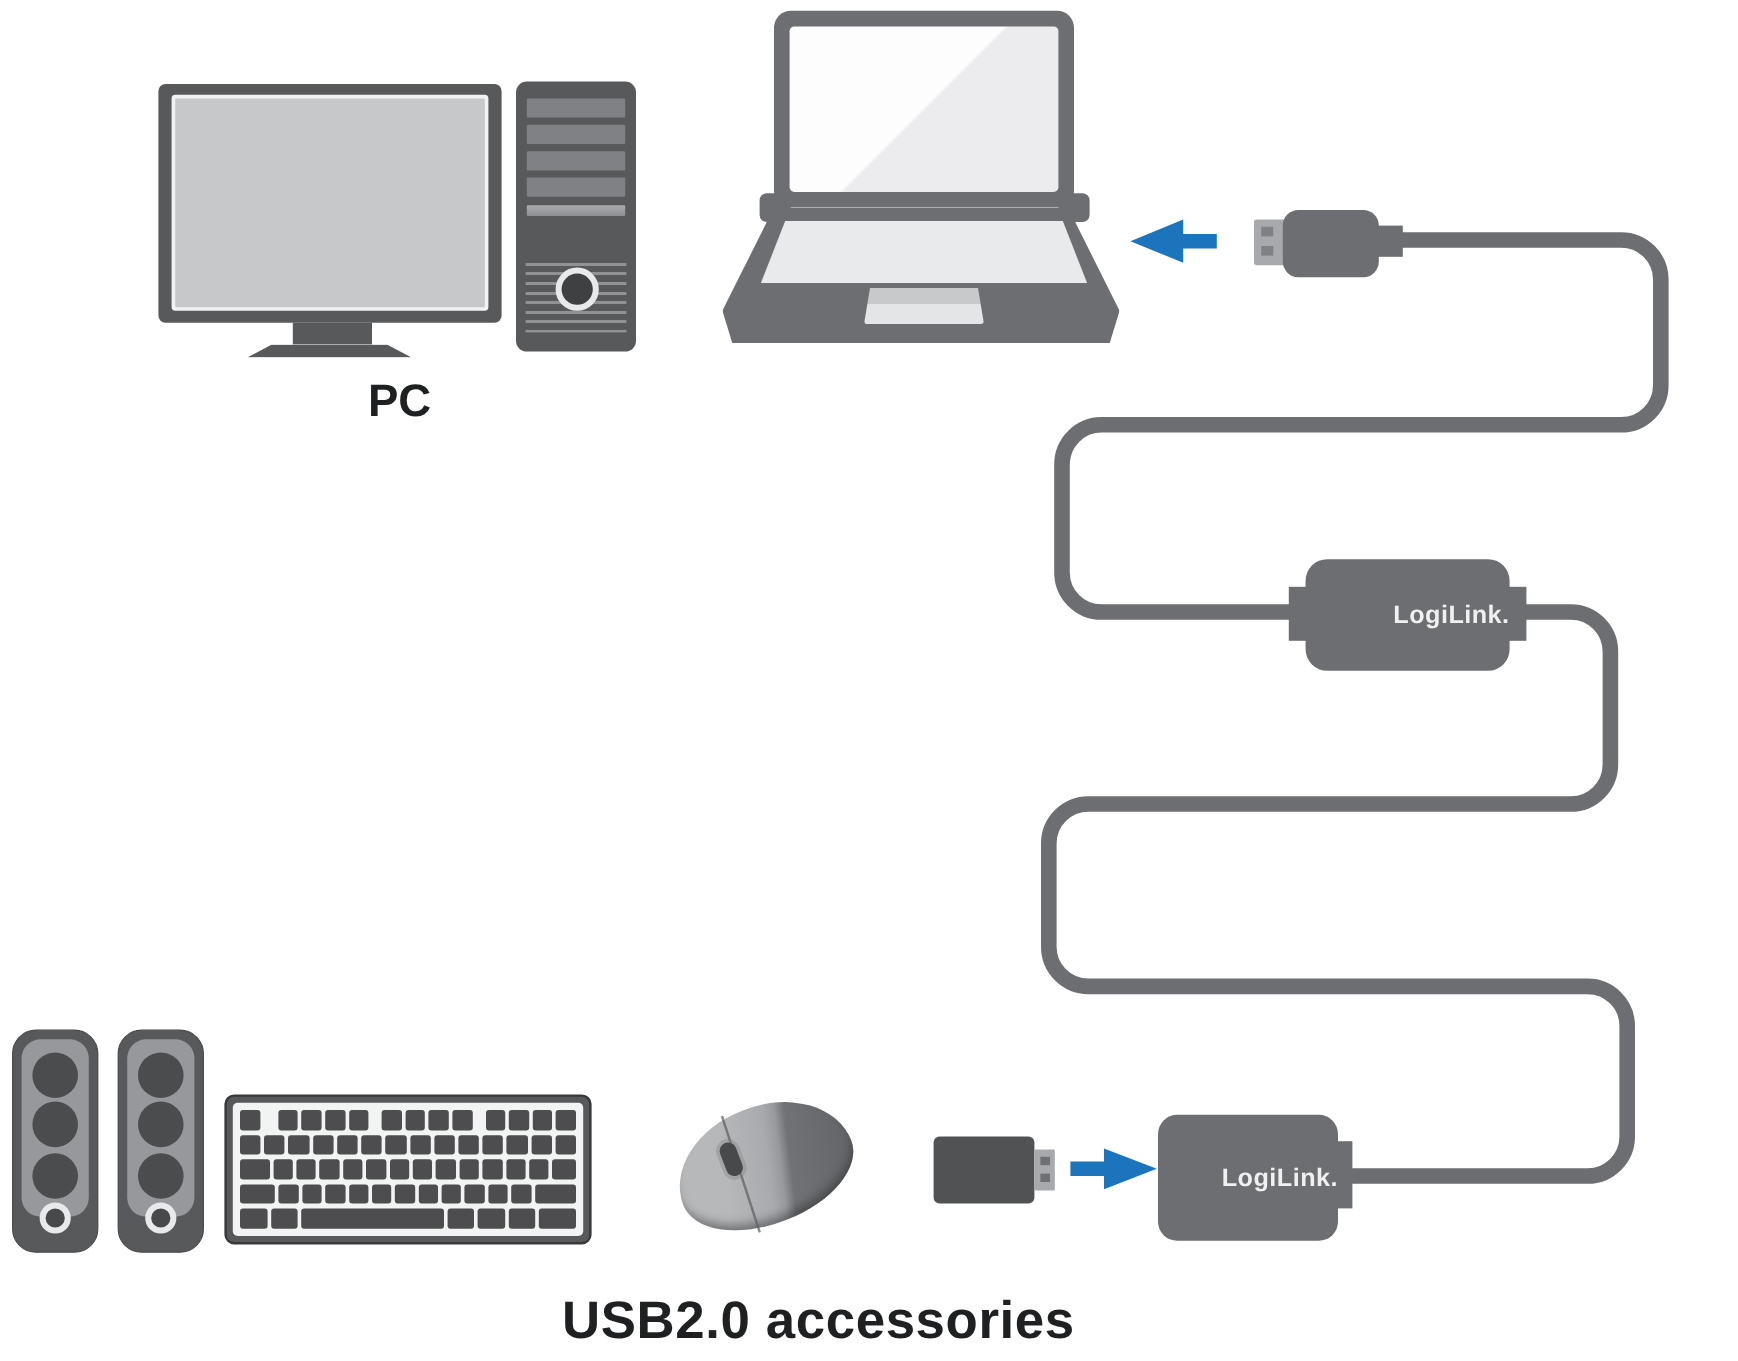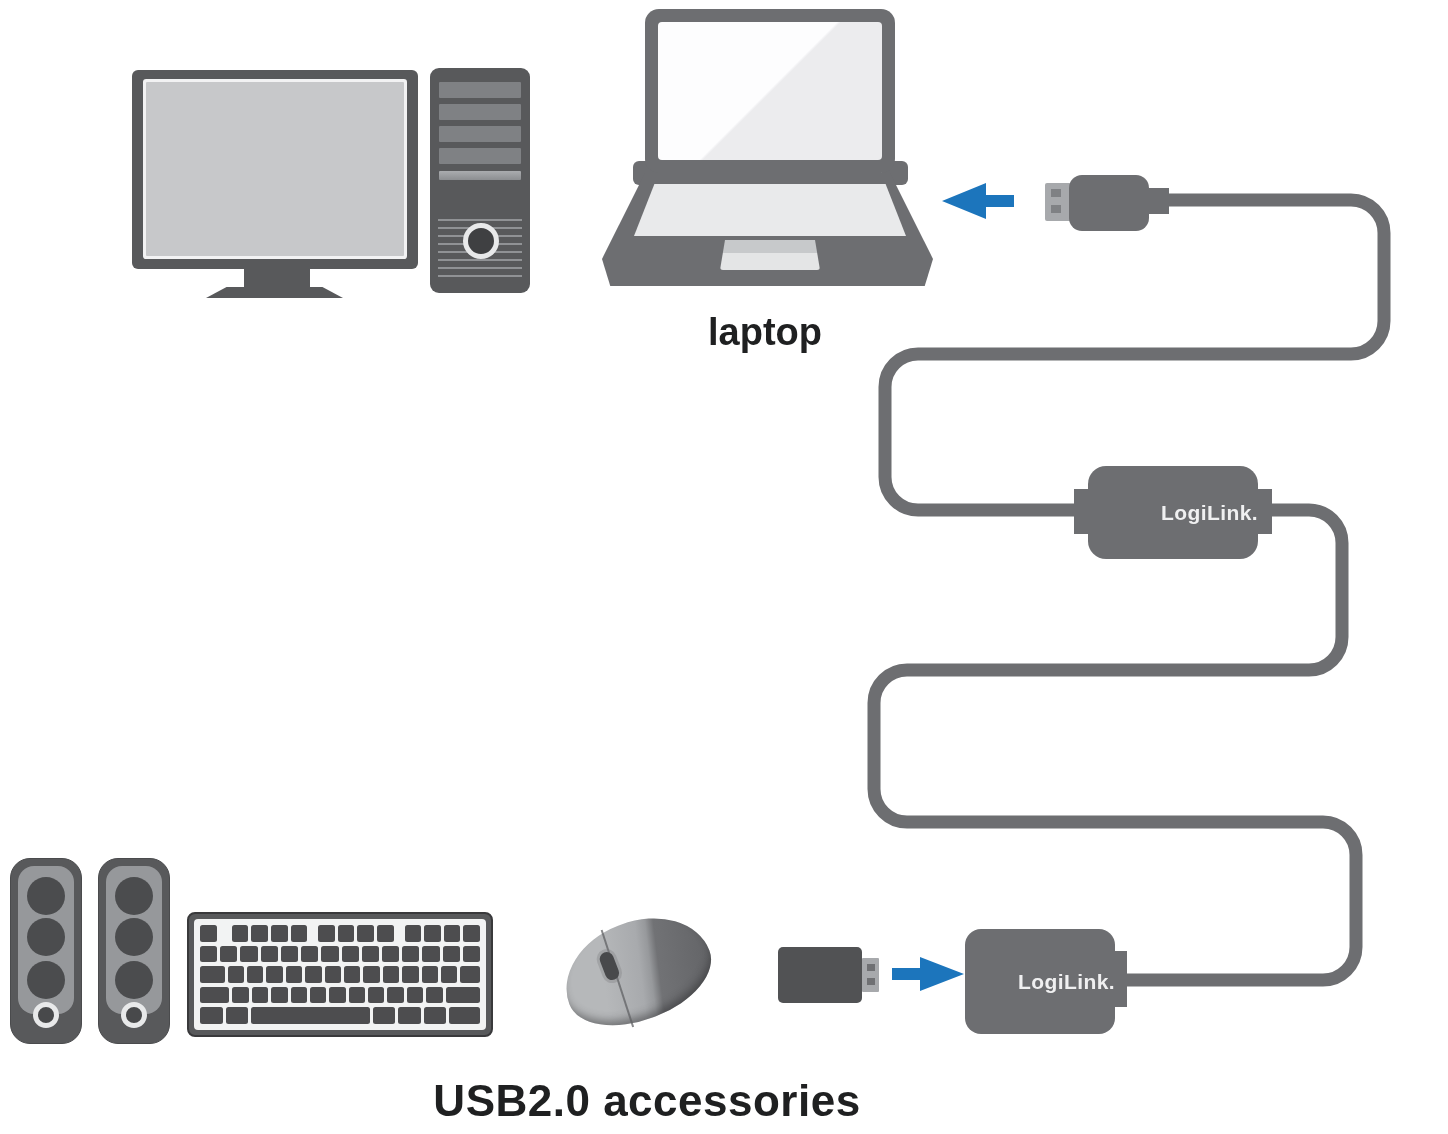--- a/index.html
+++ b/index.html
@@ -92,21 +92,21 @@
 
   
   .adapter{left:778px;top:947px;width:84px;height:56px;background:#515254;border-radius:5px;}
   .adapter-tip{left:862px;top:958px;width:17px;height:34px;background:var(--light);border-radius:1px;}
   .adapter-tip i{position:absolute;left:5px;width:8px;height:7px;background:#6f7073;display:block;}
 
   
   .label{color:var(--text);font-weight:700;text-align:center;}
   .pc-label{left:233px;top:314px;width:200px;font-size:38px;}
   .laptop-label{left:665px;top:311px;width:200px;font-size:38px;}
-  .acc-label{left:397px;top:1076px;width:500px;font-size:44px;letter-spacing:.5px;}
+  .acc-label{left:432px;top:1076px;width:500px;font-size:44px;letter-spacing:.5px;}
 </style>
 </head>
 <body>
 
 <div class="canvas">
 
   <svg class="overlay" width="1448" height="1134" viewBox="0 0 1448 1134">
     <path class="cable" d="M 1168 200 H 1351 A 33 33 0 0 1 1384 233 V 321 A 33 33 0 0 1 1351 354 H 918 A 33 33 0 0 0 885 387 V 477 A 33 33 0 0 0 918 510 H 1080"></path>
     <path class="cable" d="M 1266 510 H 1309 A 33 33 0 0 1 1342 543 V 637 A 33 33 0 0 1 1309 670 H 907 A 33 33 0 0 0 874 703 V 789 A 33 33 0 0 0 907 822 H 1323 A 33 33 0 0 1 1356 855 V 947 A 33 33 0 0 1 1323 980 H 1125"></path>
     <polygon class="arrow" points="942,201 986,183 986,195 1014,195 1014,207 986,207 986,219"></polygon>
@@ -121,30 +121,30 @@
 
   <div class="abs tower">
     <div class="bay" style="top:14px"></div>
     <div class="bay" style="top:36px"></div>
     <div class="bay" style="top:58px"></div>
     <div class="bay" style="top:80px"></div>
     <div class="optical"></div>
     <div class="vents"></div>
     <div class="power"></div>
   </div>
+  <div class="abs label pc-label">PC</div>
 
   <div class="abs lap-ear" style="left:633px;top:161px"></div>
   <div class="abs lap-ear" style="left:882px;top:161px"></div>
   <div class="abs lap-base"></div>
   <div class="abs lap-deck"></div>
   <div class="abs lap-trackpad"></div>
   <div class="abs lap-screen">
     <div class="inner"></div>
   </div>
-  <div class="abs label laptop-label">laptop</div>
 
   <div class="abs plug-tip">
     <i style="top:6px"></i>
       <i style="top:22px"></i>
   </div>
   <div class="abs plug-body"></div>
   <div class="abs plug-neck"></div>
 
   <div class="abs ll-tab" style="left:1074px;top:489px;width:16px;height:45px"></div>
   <div class="abs ll-tab" style="left:1256px;top:489px;width:16px;height:45px"></div>

